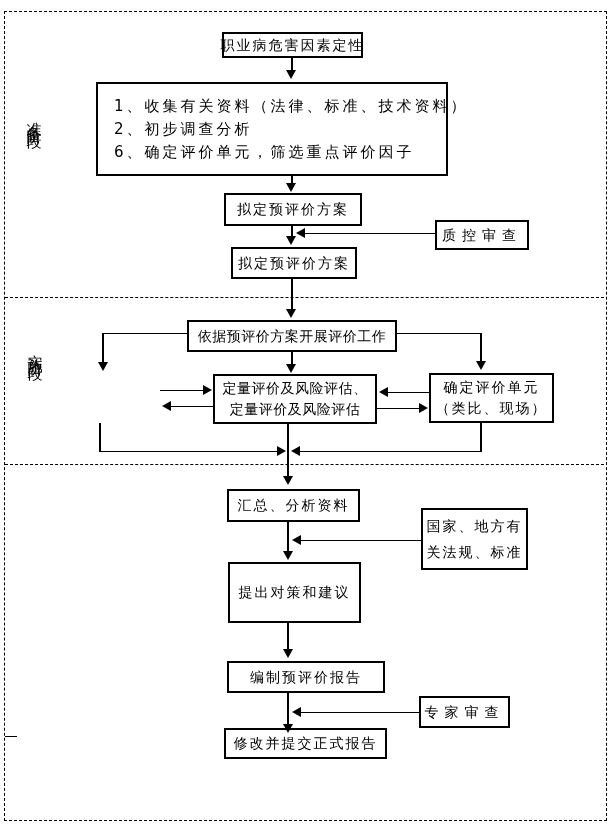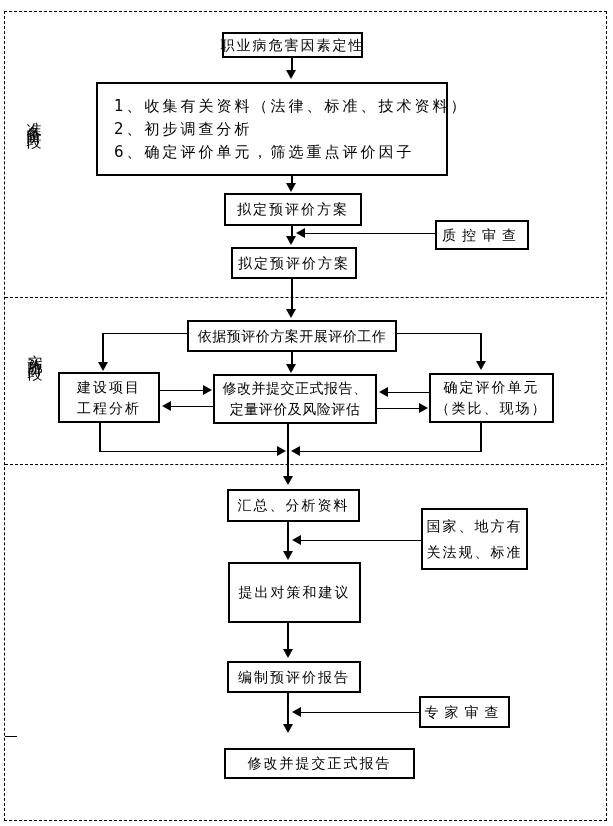--- a/index.html
+++ b/index.html
@@ -60,27 +60,23 @@
   </div>
 
   <div class="node" style="left:231px;top:247px;width:126px;height:32px">
     <div class="ln">拟定预评价方案</div>
   </div>
 
   <div class="node tight" style="left:187px;top:320px;width:210px;height:32px">
     <div class="ln">依据预评价方案开展评价工作</div>
   </div>
 
-  <div class="node" style="left:58px;top:372px;width:102px;height:51px">
-    <div class="ln">建设项目</div>
-    <div class="ln">工程分析</div>
-  </div>
 
   <div class="node tight" style="left:213px;top:374px;width:164px;height:50px">
-    <div class="ln">修改并提交正式报告、</div>
+    <div class="ln">定量评价及风险评估、</div>
     <div class="ln">定量评价及风险评估</div>
   </div>
 
   <div class="node" style="left:429px;top:373px;width:125px;height:50px">
     <div class="ln">确定评价单元</div>
     <div class="ln">（类比、现场）</div>
   </div>
 
   <div class="node" style="left:227px;top:489px;width:133px;height:33px">
     <div class="ln">汇总、分析资料</div>
@@ -88,29 +84,29 @@
 
   <div class="node wide2" style="left:421px;top:508px;width:107px;height:62px">
     <div class="ln">国家、地方有</div>
     <div class="ln">关法规、标准</div>
   </div>
 
   <div class="node" style="left:228px;top:562px;width:133px;height:61px">
     <div class="ln">提出对策和建议</div>
   </div>
 
-  <div class="node" style="left:227px;top:661px;width:134px;height:32px">
+  <div class="node" style="left:227px;top:661px;width:158px;height:32px">
     <div class="ln">编制预评价报告</div>
   </div>
 
   <div class="node sp" style="left:419px;top:696px;width:91px;height:32px">
     <div class="ln">专家审查</div>
   </div>
 
-  <div class="node" style="left:224px;top:748px;width:191px;height:31px">
+  <div class="node" style="left:224px;top:728px;width:163px;height:31px">
     <div class="ln">修改并提交正式报告</div>
   </div>
 
   <div class="vl" style="left:291px;top:58px;height:13px"></div>
   <div class="vl" style="left:291px;top:176px;height:8px"></div>
   <div class="vl" style="left:291px;top:226px;height:11px"></div>
   <div class="vl" style="left:291px;top:279px;height:31px"></div>
   <div class="vl" style="left:291px;top:352px;height:13px"></div>
   <div class="vl" style="left:102px;top:333px;height:30px"></div>
   <div class="vl" style="left:480px;top:333px;height:29px"></div>

